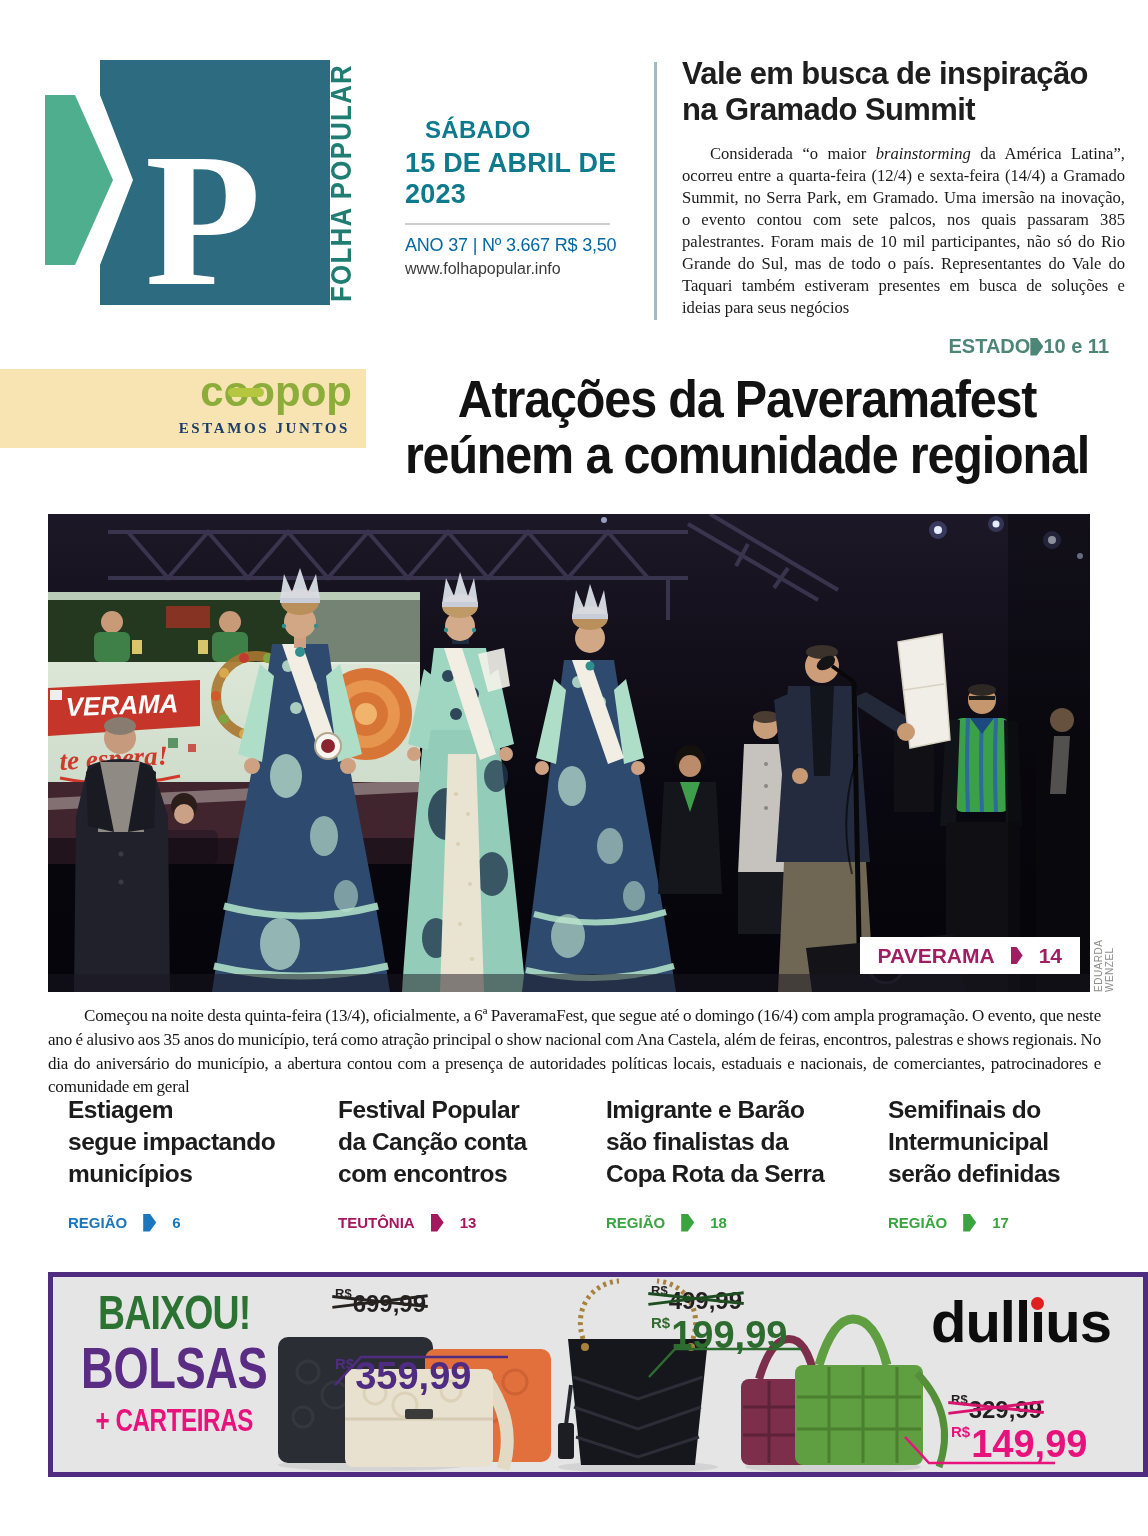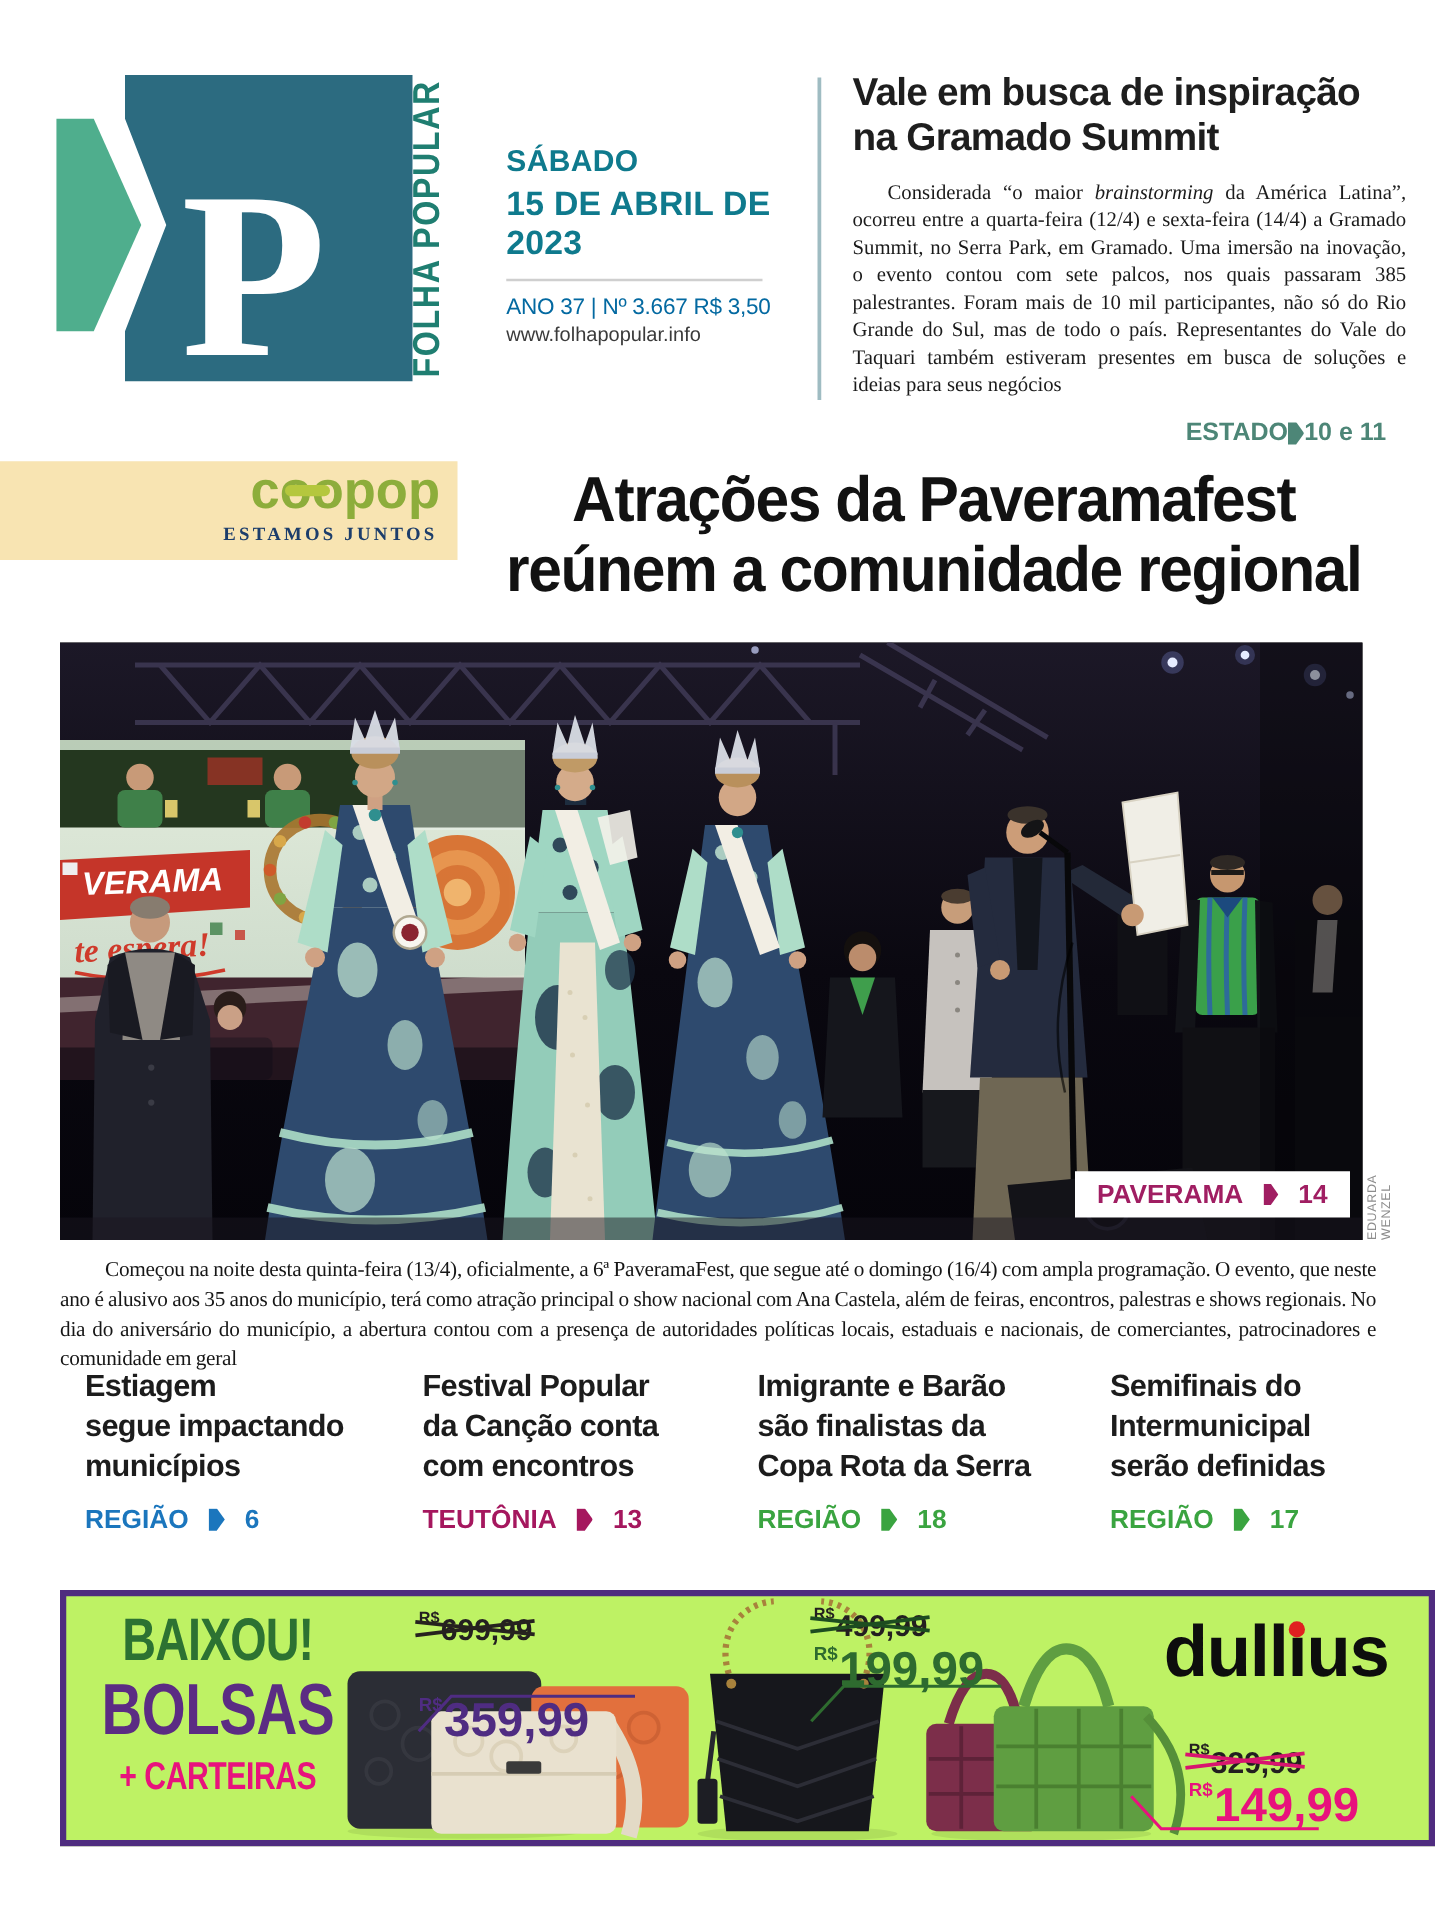--- a/index.html
+++ b/index.html
@@ -6,21 +6,21 @@
   #page {
     position:relative; width:1148px; height:1536px; margin:0 auto;
     background:#ffffff; overflow:hidden;
     font-family:"Liberation Sans", sans-serif;
     -webkit-font-smoothing:antialiased;
   }
 
   
   #logo-svg { position:absolute; left:45px; top:60px; }
   .dateblock { position:absolute; left:405px; top:116px; width:215px; }
-  .day   { font-size:24px; font-weight:800; color:#0f7a8d; letter-spacing:.3px; }
+  .day   { font-size:24px; font-weight:800; color:#0f7a8d; letter-spacing:.3px;margin-left:20px; }
   .date  { font-size:27px; font-weight:800; color:#0f7a8d; margin-top:4px; letter-spacing:.2px; }
   .daterule { border:none; border-top:2px solid #cfcfcf; margin:13px 0 10px 0; width:205px; }
   .edition { font-size:18px; color:#0369a1; letter-spacing:-.2px; }
   .website { font-size:16px; color:#3b3b3b; margin-top:4px; }
   .vdiv { position:absolute; left:654px; top:62px; width:3px; height:258px; background:#9fbcc2; }
 
   .topstory { position:absolute; left:682px; top:56px; width:443px; }
   .topstory h2 { margin:0; font-size:31px; font-weight:800; line-height:1.17; letter-spacing:-.6px; color:#1e1e1e; }
   .topstory .body {
     margin:14px 0 0 0; font-family:"Liberation Serif", serif; font-size:16.6px;
@@ -74,30 +74,30 @@
     position:absolute; left:48px; top:1004px; width:1053px; margin:0;
     font-family:"Liberation Serif", serif; font-size:17px; line-height:1.4;
     text-align:justify; color:#161616; text-indent:36px;
     letter-spacing:-.2px; word-spacing:-.5px;
   }
 
   
   .teaser { position:absolute; top:1094px; }
   .teaser h3 { margin:0; font-size:24.5px; font-weight:800; line-height:1.3; letter-spacing:-.5px; color:#1c1c1c; }
   .teaser h3 span { display:block; }
-  .teaser .kicker { margin-top:14px; font-size:21px; gap:16px; }
+  .teaser .kicker { margin-top:24px; font-size:15px; gap:16px; }
   #teaser-1 { left:68px;  width:250px; }
   #teaser-2 { left:338px; width:252px; }
   #teaser-3 { left:606px; width:272px; }
   #teaser-4 { left:888px; width:245px; }
 
   
   .storead {
     position:absolute; left:48px; top:1272px; width:1100px; height:205px;
-    background:#bef264; border:5px solid #4f2c7f; box-sizing:border-box;
+    background:#e5e5e5; border:5px solid #4f2c7f; box-sizing:border-box;
   }
   .storead svg { position:absolute; left:0; top:0; }
   .promo {
     position:absolute; left:12px; top:12px; width:280px; text-align:center;
     transform:scaleX(.78); transform-origin:left top; line-height:1;
   }
   .promo .l1 { font-size:48px; font-weight:800; letter-spacing:-1px; }
   .promo .l2 { font-size:58px; font-weight:800; letter-spacing:-.5px; margin-top:2px; }
   .promo .l3 { font-size:31px; font-weight:800; margin-top:8px; letter-spacing:-.5px; }
   .price { position:absolute; line-height:1; }

